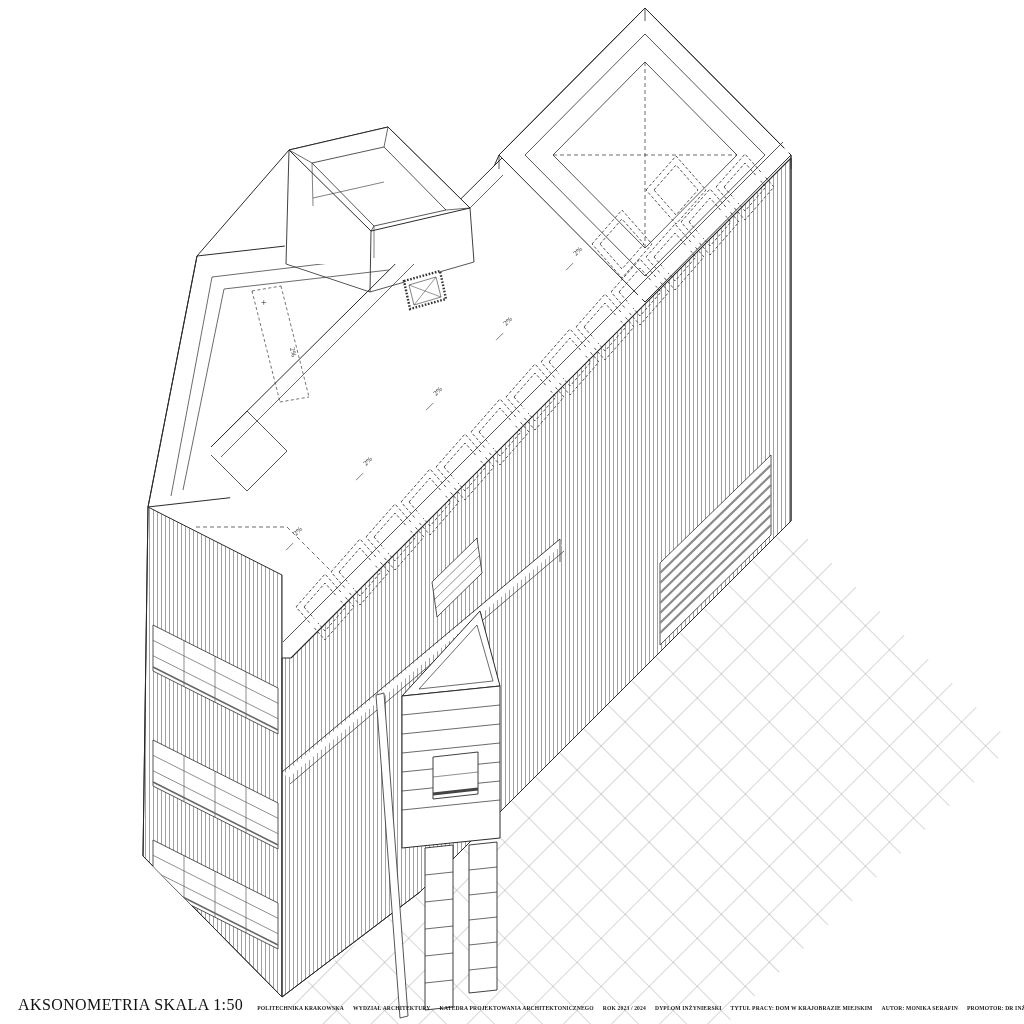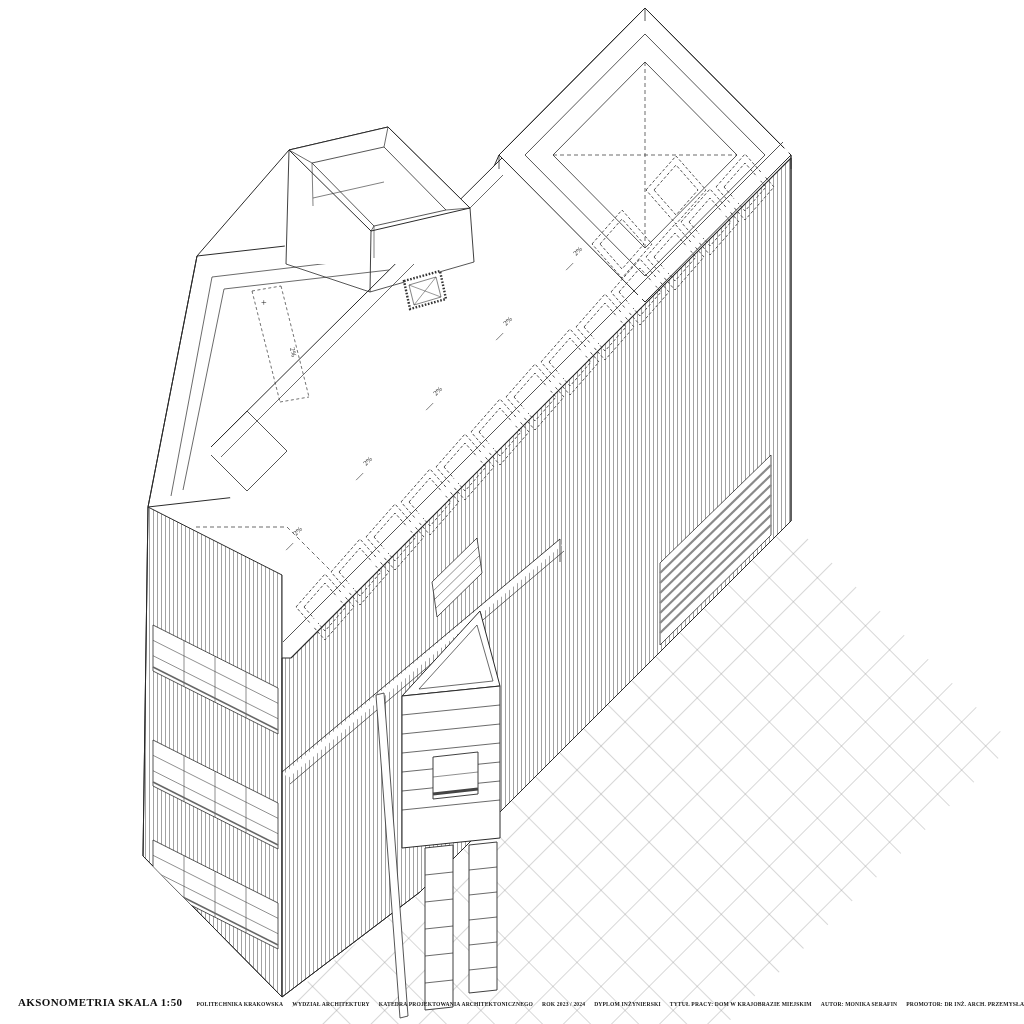--- a/index.html
+++ b/index.html
@@ -1,21 +1,21 @@
 <!DOCTYPE html>
 <html><head>
 <meta charset="utf-8">
 <style>
   html,body{margin:0;padding:0;background:#ffffff;}
   .page{position:relative;width:1024px;height:1024px;background:#ffffff;overflow:hidden;
         font-family:"Liberation Serif", serif;}
   svg{position:absolute;left:0;top:0;}
   .footer{position:absolute;left:0;top:996px;width:1024px;height:20px;
           display:flex;align-items:baseline;white-space:nowrap;}
-  .footer-title{font-weight:bold;font-size:11px;letter-spacing:.4px;color:#111;
+  .footer-title{font-weight:normal;font-size:16px;letter-spacing:.4px;color:#111;
                 margin-left:18px;flex:0 0 auto;}
   .footer-credits{display:flex;gap:9px;margin-left:14px;flex:1 1 auto;overflow:hidden;}
   .footer-credits span{font-size:5.6px;font-weight:bold;letter-spacing:.15px;color:#1a1a1a;}
   text{font-family:"Liberation Serif", serif;fill:#222;}
 </style>
 </head>
 <body>
 
 <div class="page">
 

